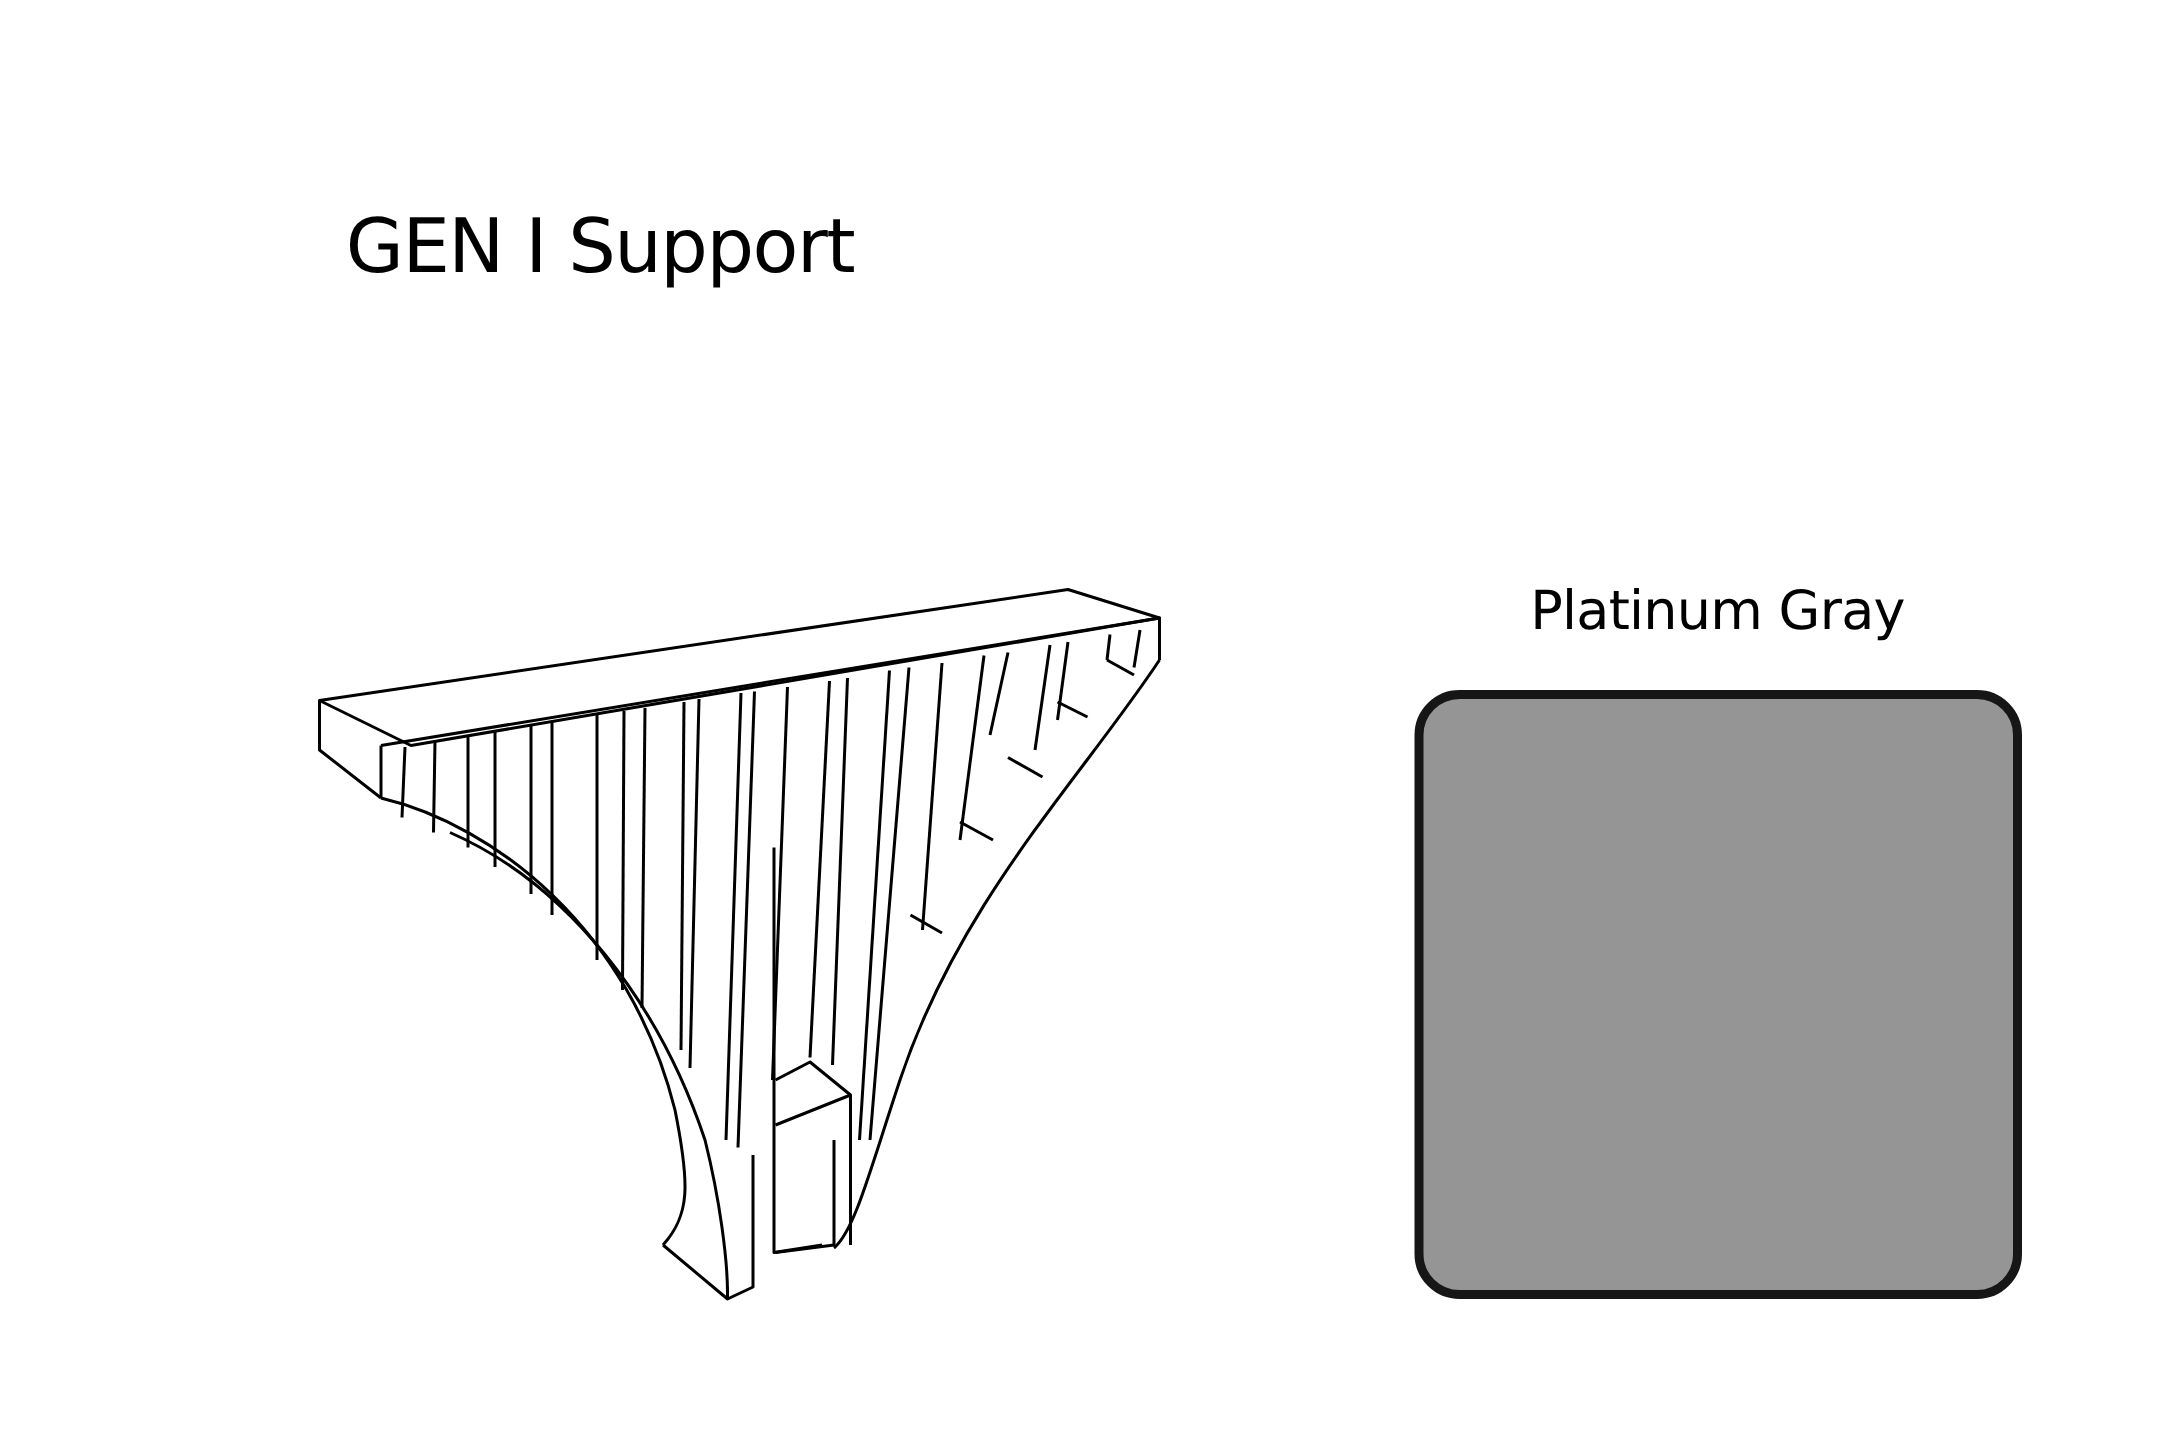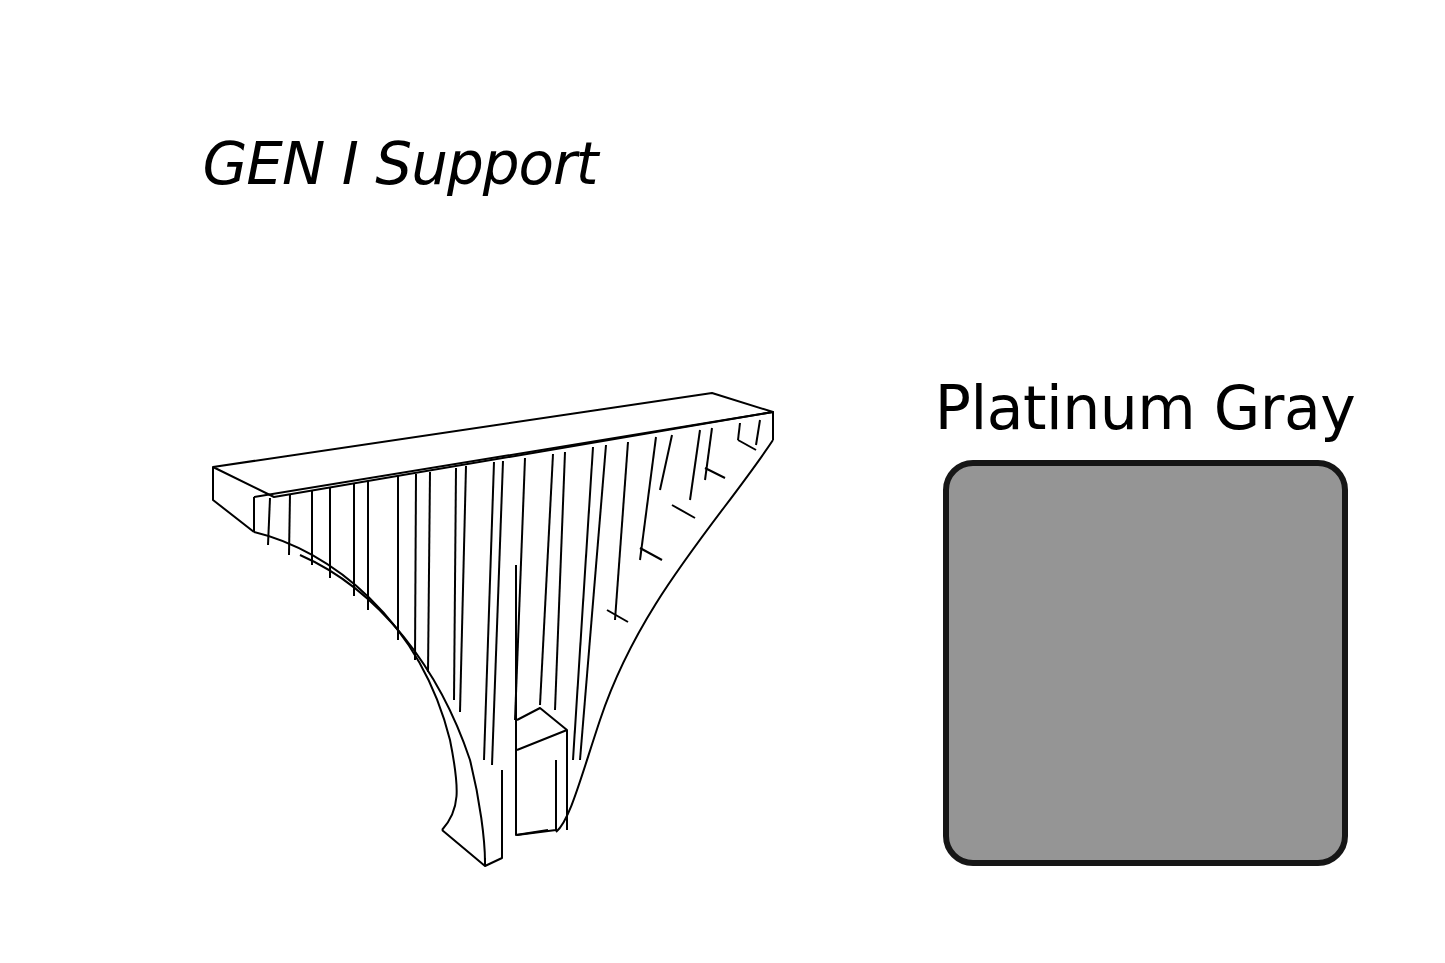--- a/index.html
+++ b/index.html
@@ -1,22 +1,22 @@
 <!DOCTYPE html>
 <html><head>
   <meta charset="utf-8">
   <style>
     html, body { margin:0; padding:0; background:#ffffff; }
     body { width:1445px; height:963px; position:relative; overflow:hidden;
            font-family:"DejaVu Sans", "Liberation Sans", sans-serif; color:#000; }
     .title { position:absolute; left:100px; top:104px; width:600px; text-align:center;
-             font-size:58px; line-height:120px; font-weight:normal; letter-spacing:-1px;font-style:italic; }
+             font-size:50px; line-height:120px; font-weight:normal; letter-spacing:-1px; }
     .title span { display:block; }
     .color-label { position:absolute; left:930px; top:376px; width:430px; text-align:center;
-                   font-size:60px; line-height:64px; letter-spacing:-0.5px; }
+                   font-size:36px; line-height:64px; letter-spacing:-0.5px; }
     .swatch { position:absolute; left:943px; top:460px; width:393px; height:394px;
               border:6px solid #161616; border-radius:30px; background:#959595; }
     .drawing { position:absolute; left:200px; top:380px; width:590px; height:500px; }
   </style>
 </head>
 <body>
 
 <div class="title">
   <span>GEN I Support</span>
 </div>

